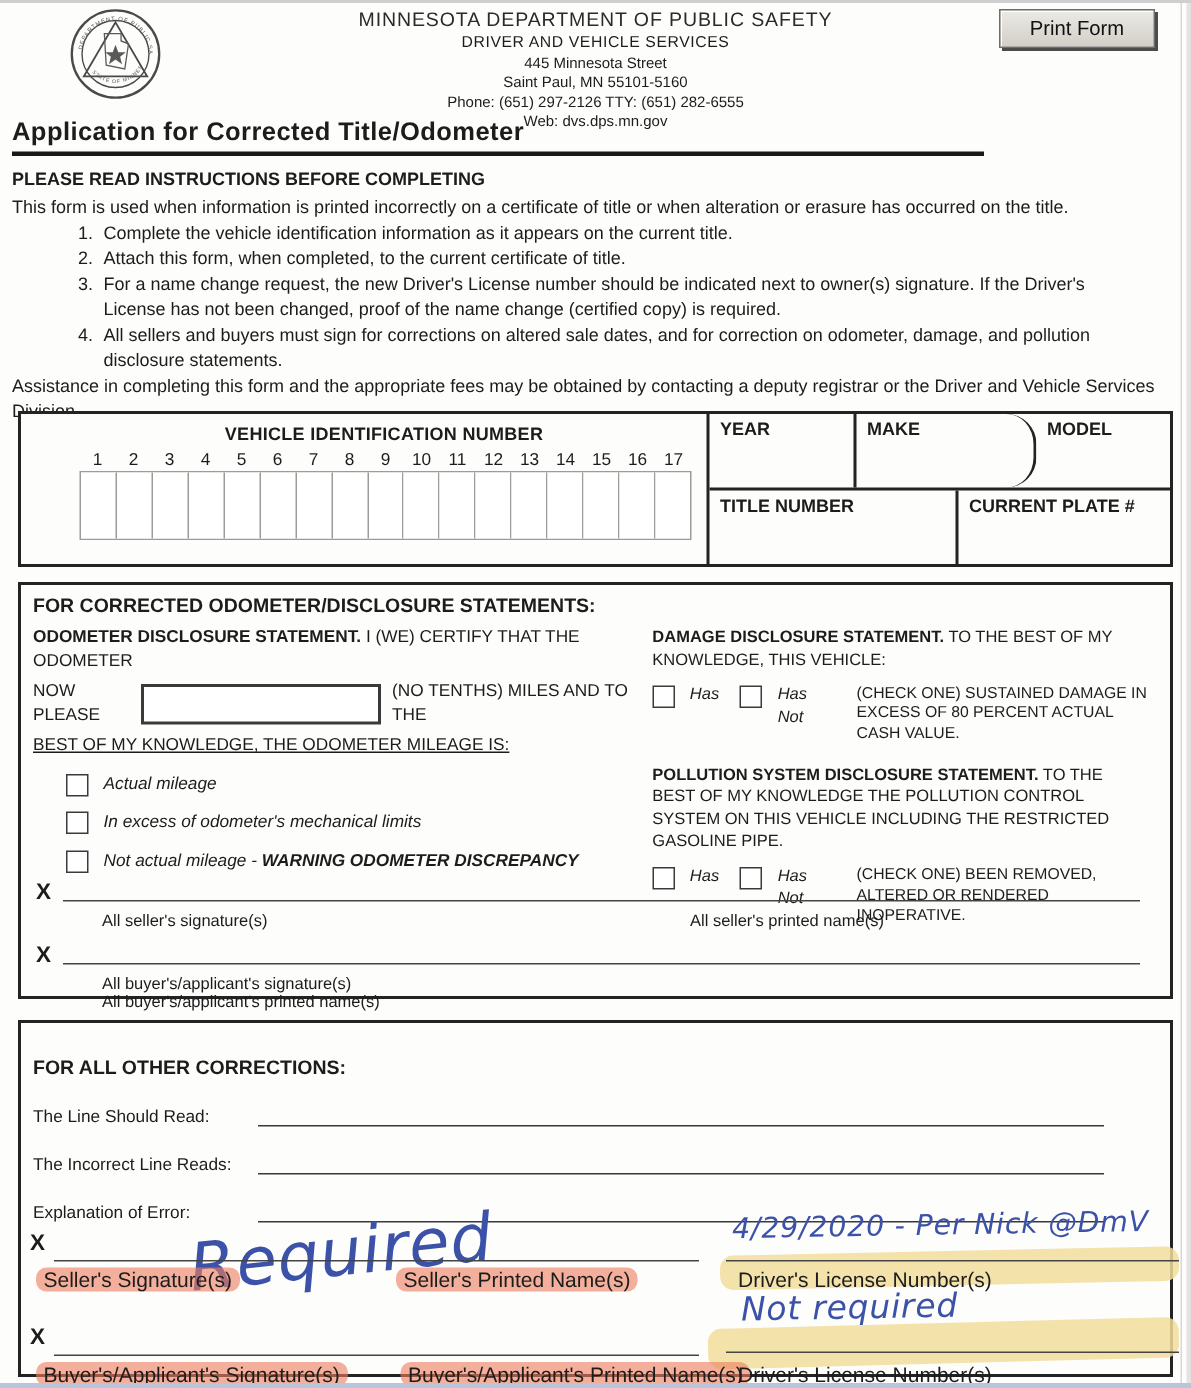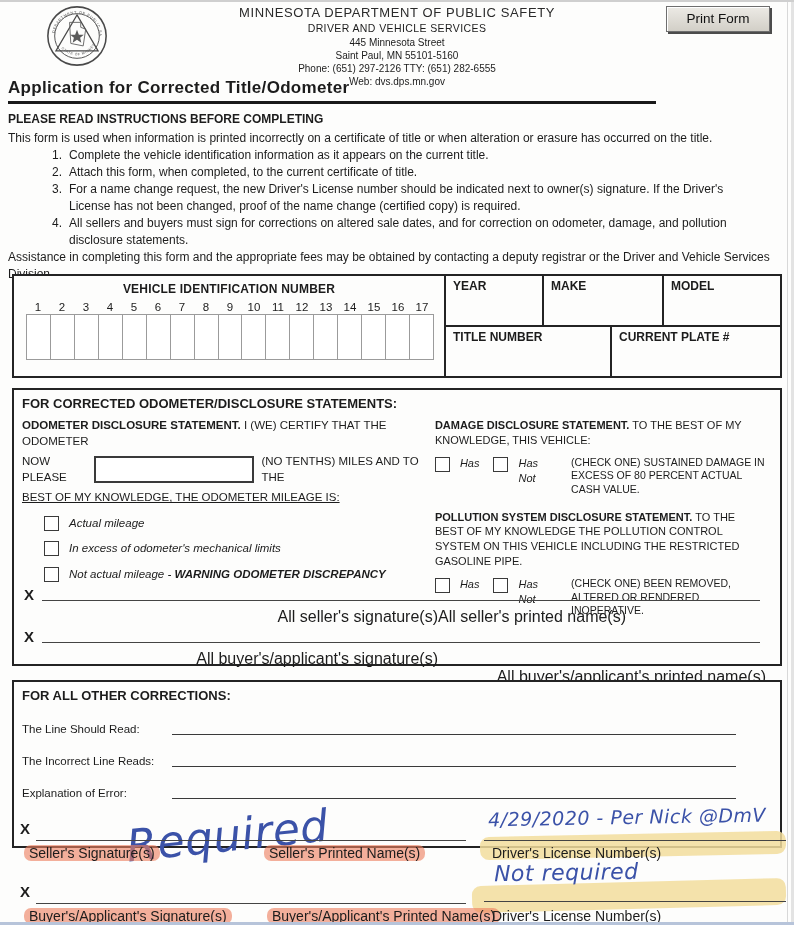--- a/index.html
+++ b/index.html
@@ -33,38 +33,38 @@
   .title-rule { width:648px; height:3px; background:#191919; margin-top:3px; }
 
   
   .instructions { margin:7px 12px 0 8px; font-size:12px; line-height:1.42; }
   .instr-heading { font-weight:bold; font-size:12px; margin-bottom:2px; }
   .instr-item { display:flex; margin-left:36px; }
   .instr-item .num { width:18px; text-align:right; margin-right:7px; flex:none; }
   .instr-item .itx { max-width:660px; }
 
   
-  .fbox { position:absolute; left:12px; right:12px; border:2px solid #232323; background:#fdfdfc; }
+  .fbox { position:absolute; left:12px; right:12px; border:2px solid #232323; background:#fdfdfc;padding-left:27px; }
   .section-title { font-weight:bold; font-size:13px; }
 
   
   .vin-box { top:272px; height:100px; display:flex; }
   .vin-left { width:432px; border-right:2px solid #232323; padding-top:6px; box-sizing:border-box; }
   .vin-header { text-align:center; font-weight:bold; font-size:12px; letter-spacing:.2px; }
   .vin-numbers { display:flex; margin:5px 10px 0 12px; }
   .vin-numbers span { flex:1; text-align:center; font-size:11.5px; }
   .vin-cells { display:flex; margin:1px 10px 0 12px; height:44px; border:1px solid #9b9b9b; }
   .vin-cell { flex:1; border-right:1px solid #9b9b9b; background:#fff; }
   .vin-cell:last-child { border-right:none; }
   .vin-right { flex:1; display:flex; flex-direction:column; }
   .vin-row-top { display:flex; height:49px; border-bottom:2px solid #232323; }
   .vin-row-bottom { display:flex; flex:1; }
   .vcell { box-sizing:border-box; padding:3px 0 0 7px; font-weight:bold; font-size:12px; }
   .cell-year { width:98px; border-right:2px solid #232323; }
-  .cell-make { width:120px; border-right:2px solid #232323; }
+  .cell-make { width:120px; border-right:2px solid #232323;border-radius:20px; }
   .cell-model { flex:1; }
   .cell-titleno { width:166px; border-right:2px solid #232323; }
   .cell-plate { flex:1; }
 
   
   .odo-box { top:386px; height:278px; padding:6px 8px; box-sizing:border-box; }
   .odo-cols { display:flex; margin-top:7px; }
   .odo-left { width:424px; font-size:11.5px; line-height:1.35; }
   .odo-right { flex:1; padding-left:16px; font-size:11px; line-height:1.35; }
   .b { font-weight:bold; }
@@ -78,25 +78,25 @@
   .hasnot-row .chk { margin-top:1px; }
   .hn-label { font-style:italic; margin-right:14px; }
   .hn-note { width:218px; font-size:10.5px; line-height:1.3; margin-left:2px; }
   .pollution-head { margin-top:13px; }
   .damage-head, .pollution-head { max-width:310px; }
 
   
   .osig { position:absolute; left:10px; right:14px; }
   .osig .x { font-weight:bold; font-size:15px; }
   .osig .rule { position:absolute; left:18px; right:6px; bottom:3px; border-bottom:1.5px solid #444; }
-  .osig-labels { position:absolute; left:32px; right:14px; display:flex; font-size:16px;text-align:right; }
+  .osig-labels { position:absolute; left:54px; right:14px; display:flex; font-size:11px; }
   .osig-labels .ll { width:392px; }
 
   
-  .corr-box { top:678px; height:168px; padding:6px 8px; box-sizing:border-box; }
+  .corr-box { top:678px; height:238px; padding:22px 8px; box-sizing:border-box; }
   .corr-row { display:flex; align-items:flex-end; margin-top:16px; }
   .corr-label { width:150px; font-size:11.5px; flex:none; }
   .corr-line { flex:1; border-bottom:1.5px solid #3a3a3a; height:15px; margin-right:36px; background:transparent; }
 
   .abs { position:absolute; }
   .hl-yellow { background:#f2dd9c; border-radius:9px; opacity:.85; }
   .hand { color:#3b52a8; font-style:italic; font-family:"DejaVu Sans", sans-serif; letter-spacing:.5px; white-space:nowrap; }
   .hl-salmon { background:rgba(238,128,96,.62); border-radius:7px; padding:0 5px; }
   .csig-x { font-weight:bold; font-size:15px; }
   .csig-line { border-top:1.5px solid #444; }

